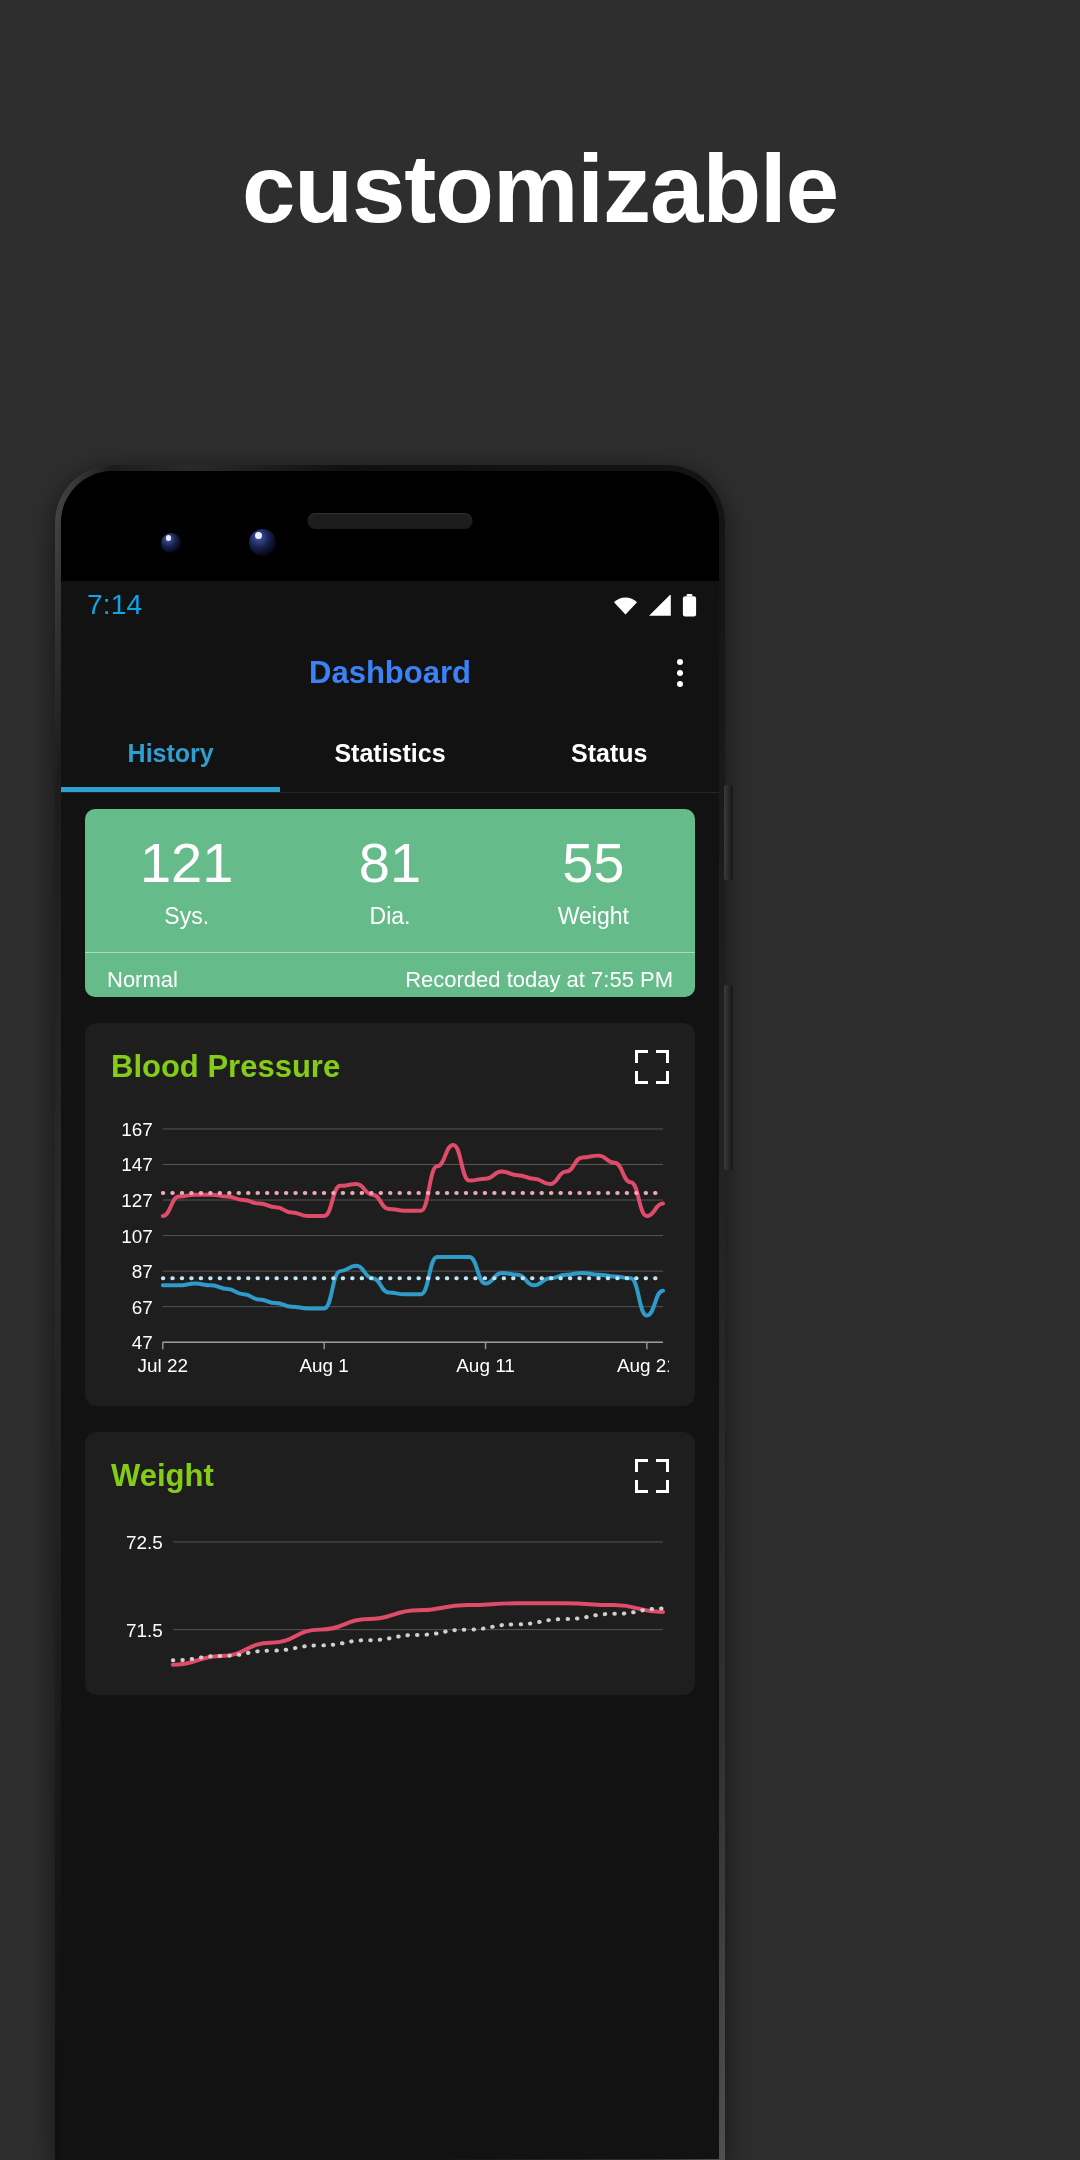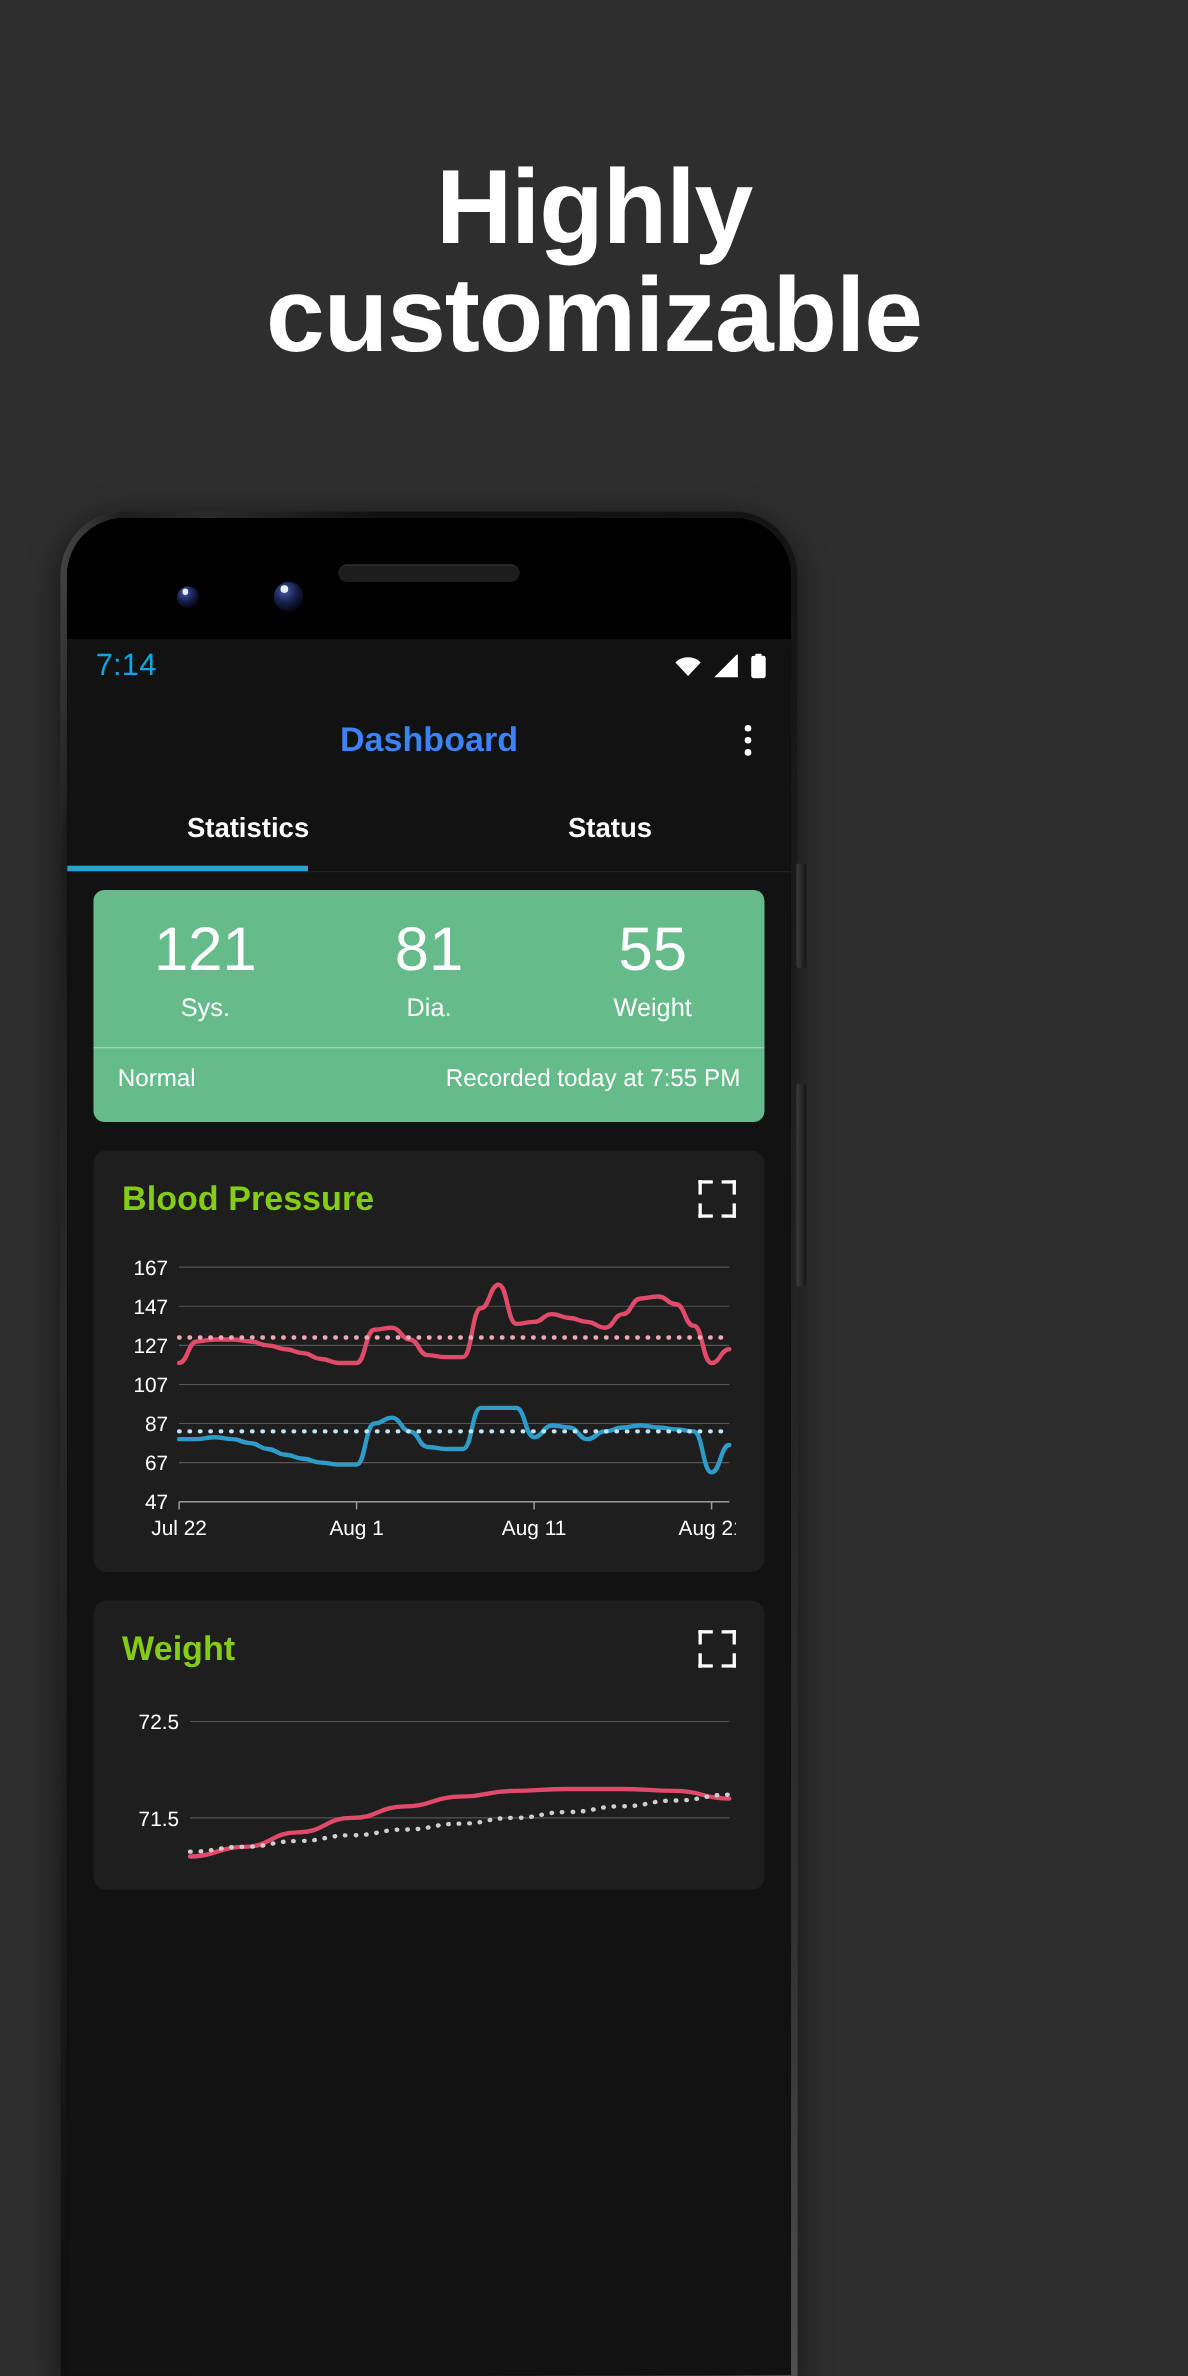--- a/index.html
+++ b/index.html
@@ -124,21 +124,21 @@
     background:#66bb8a; border-radius:10px; overflow:hidden;
     margin-bottom:26px;
   }
   .reading-values { display:flex; padding:26px 0 22px; }
   .rv { flex:1; text-align:center; }
   .rv-num { font-size:56px; font-weight:300; line-height:1; color:#fff; }
   .rv-lab { font-size:23px; margin-top:12px; color:#fff; }
   .reading-foot {
     display:flex; justify-content:space-between; align-items:center;
     border-top:1px solid rgba(255,255,255,.45);
-    padding:14px 22px 27px; font-size:22px; color:#fff;
+    padding:14px 22px 4px; font-size:22px; color:#fff;
   }
 
   
   .card {
     background:#1e1e1e; border-radius:12px;
     padding:26px 26px 18px; margin-bottom:26px;
   }
   .card-head { display:flex; align-items:center; justify-content:space-between; margin-bottom:34px; }
   .card-title { font-size:31px; font-weight:bold; color:#84cc16; }
   .expand { width:34px; height:34px; position:relative; }
@@ -150,21 +150,20 @@
 
   .plot { position:relative; }
   .plot svg { display:block; width:100%; }
 
   .axis-text { font-family:"Liberation Sans", sans-serif; fill:#ffffff; }
 </style>
 </head>
 <body>
 
 <div class="headline">
-  <span class="l1">Highly</span>
   <span class="l2">customizable</span>
 </div>
 
 <div class="phone">
   <div class="btn-side btn-power"></div>
   <div class="btn-side btn-vol"></div>
 
   <div class="phone-inner">
 
     <div class="sensor-area">
@@ -195,20 +194,21 @@
       <div class="appbar">
         <div class="appbar-title">Dashboard</div>
         <div class="overflow">
           <i></i>
           <i></i>
           <i></i>
         </div>
       </div>
 
       <div class="tabs">
+        <div class="tab active">History</div>
         <div class="tab">Statistics</div>
         <div class="tab">Status</div>
         <div class="tab-indicator"></div>
       </div>
 
       <div class="content">
 
         <div class="reading-card">
           <div class="reading-values">
             <div class="rv">

